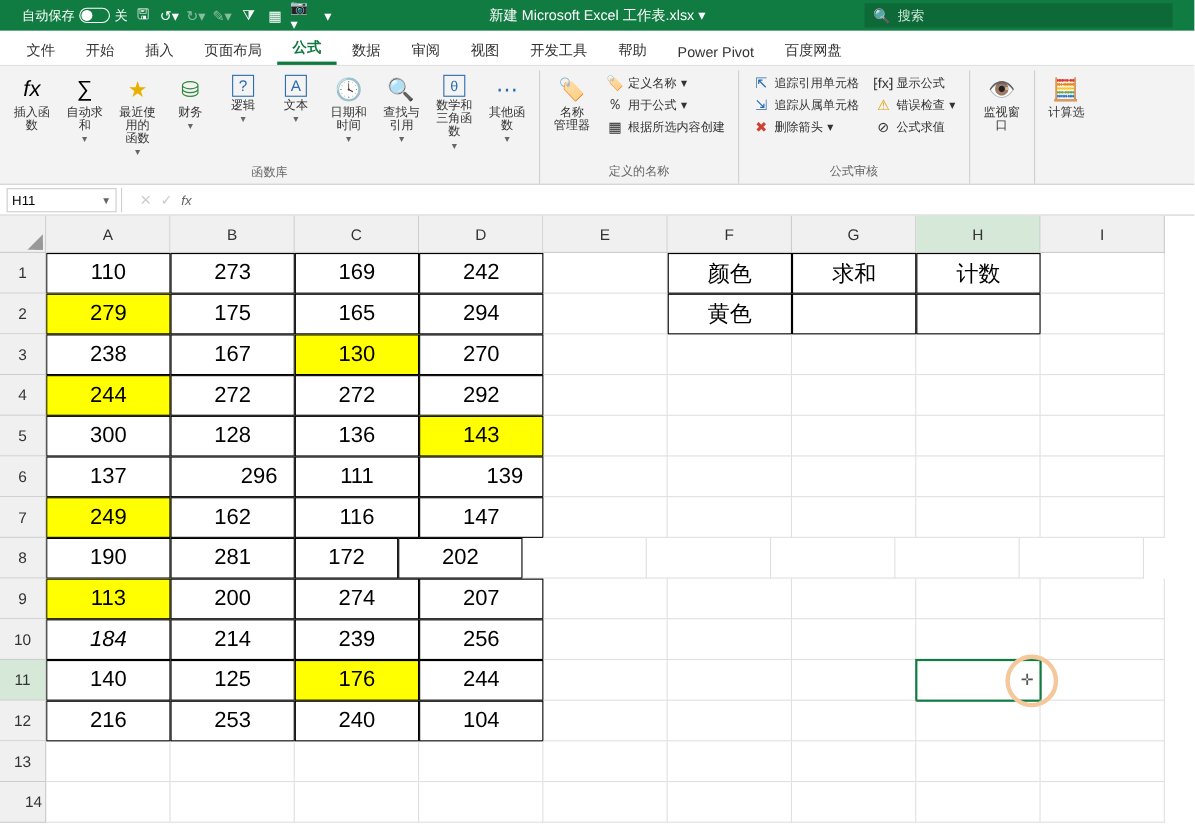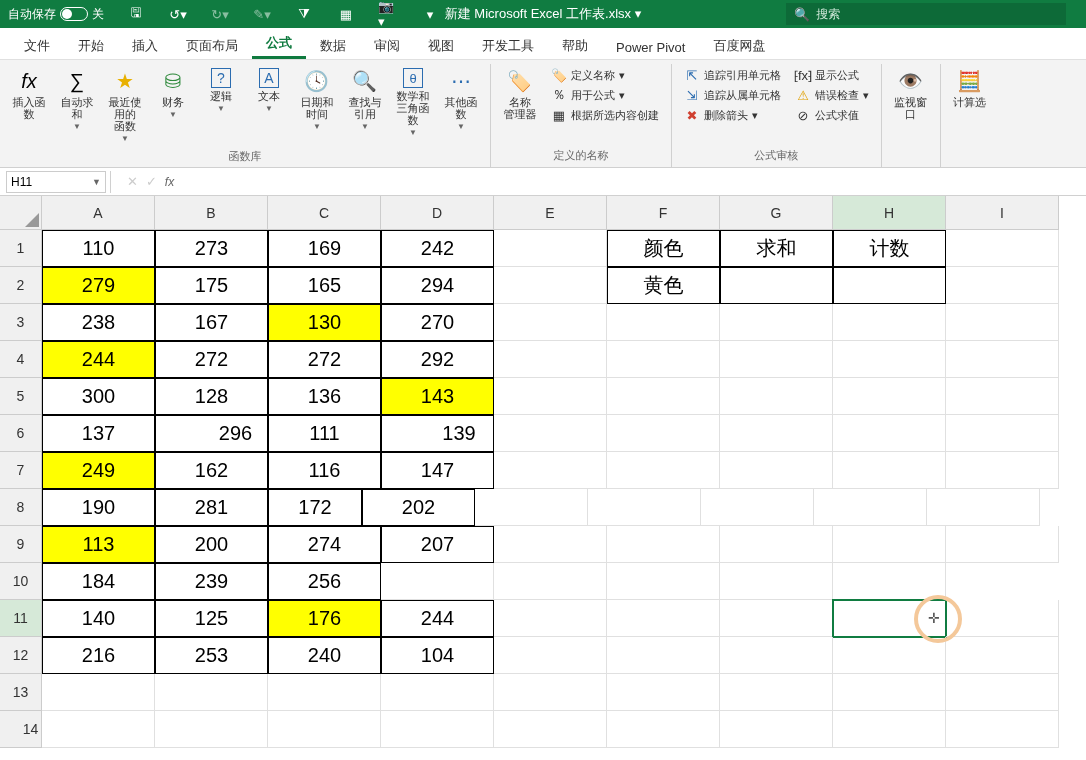--- a/index.html
+++ b/index.html
@@ -1,20 +1,20 @@
 <!DOCTYPE html>
 <html><head>
 <meta charset="utf-8">
 <style>
 * { margin:0; padding:0; box-sizing:border-box; font-family:"Microsoft YaHei","Segoe UI",sans-serif; }
 body { width:1086px; height:760px; background:#fff; overflow:hidden; font-size:13px; }
 
 
 .titlebar { height:28px; background:#107c41; display:flex; align-items:center; color:#fff; }
-.titlebar .left { display:flex; align-items:center; gap:22px; padding:0 8px;justify-content:space-between; }
+.titlebar .left { display:flex; align-items:center; gap:4px; padding:0 20px;justify-content:space-between; }
 .autosave { display:flex; align-items:center; gap:4px; font-size:12px; }
 .toggle { width:28px; height:14px; border:1px solid #fff; border-radius:7px; position:relative; }
 .toggle::after { content:""; position:absolute; width:10px; height:10px; border-radius:50%; background:#fff; top:1px; left:1px; }
 .qa-icon { width:20px; height:20px; display:flex; align-items:center; justify-content:center; cursor:pointer; }
 .title { position:absolute; left:50%; transform:translateX(-50%); font-size:13px; }
 .searchbox { position:absolute; right:20px; height:22px; width:280px; background:#0d6a38; display:flex; align-items:center; padding:0 8px; gap:6px; }
 .searchbox input { background:transparent; border:none; color:#fff; outline:none; font-size:12px; width:100%; }
 .searchbox input::placeholder { color:#cfe8d8; }
 
 
@@ -372,21 +372,22 @@
           <div class="cell bordered" style="width: 113px; height: 37px;">200</div>
           <div class="cell bordered" style="width: 113px; height: 37px;">274</div>
           <div class="cell bordered" style="width: 113px; height: 37px;">207</div>
           <div class="cell" style="width: 113px; height: 37px;"></div>
           <div class="cell" style="width: 113px; height: 37px;"></div>
           <div class="cell" style="width: 113px; height: 37px;"></div>
           <div class="cell" style="width: 113px; height: 37px;"></div>
           <div class="cell" style="width: 113px; height: 37px;"></div>
         </div>
         <div class="row">
-          <div class="cell bordered" style="width: 113px; height: 37px;">184</div>
+          <div class="cell bordered" style="width: 113px; height: 37px; font-style: italic;">184</div>
+          <div class="cell bordered" style="width: 113px; height: 37px;">214</div>
           <div class="cell bordered" style="width: 113px; height: 37px;">239</div>
           <div class="cell bordered" style="width: 113px; height: 37px;">256</div>
           <div class="cell" style="width: 113px; height: 37px;"></div>
           <div class="cell" style="width: 113px; height: 37px;"></div>
           <div class="cell" style="width: 113px; height: 37px;"></div>
           <div class="cell" style="width: 113px; height: 37px;"></div>
           <div class="cell" style="width: 113px; height: 37px;"></div>
         </div>
         <div class="row">
           <div class="cell bordered" style="width: 113px; height: 37px;">140</div>

